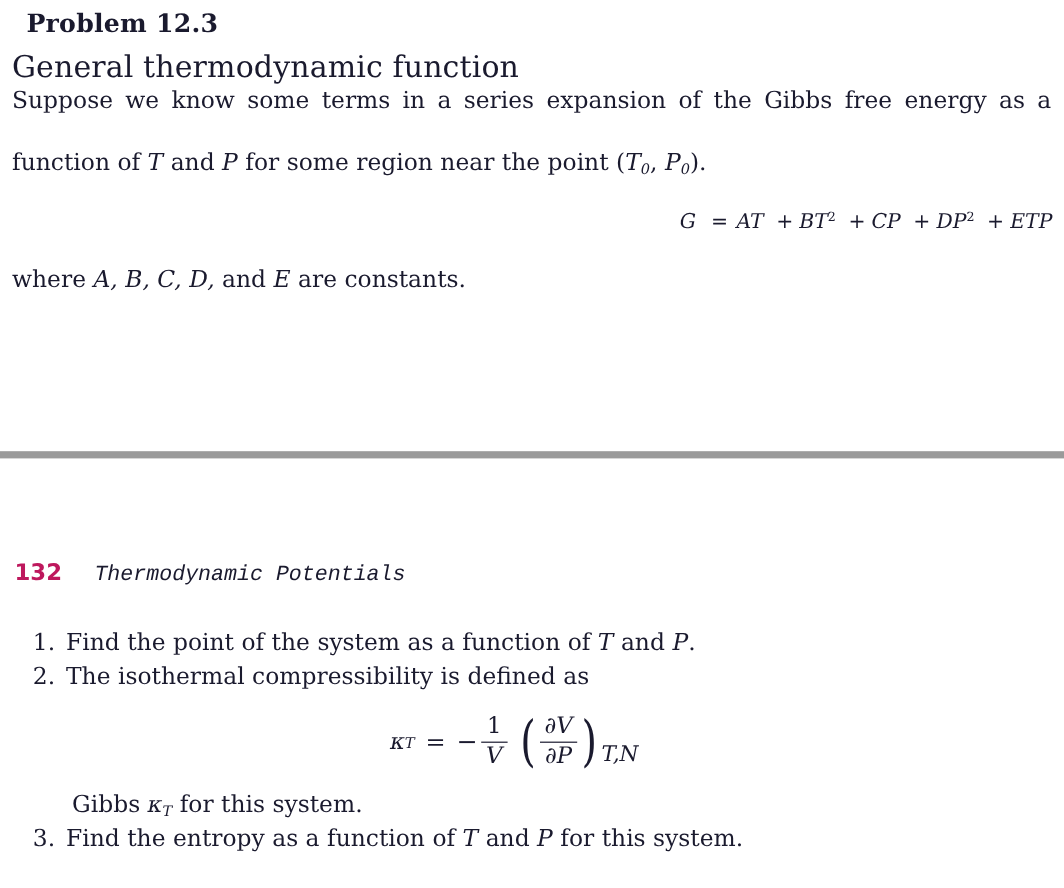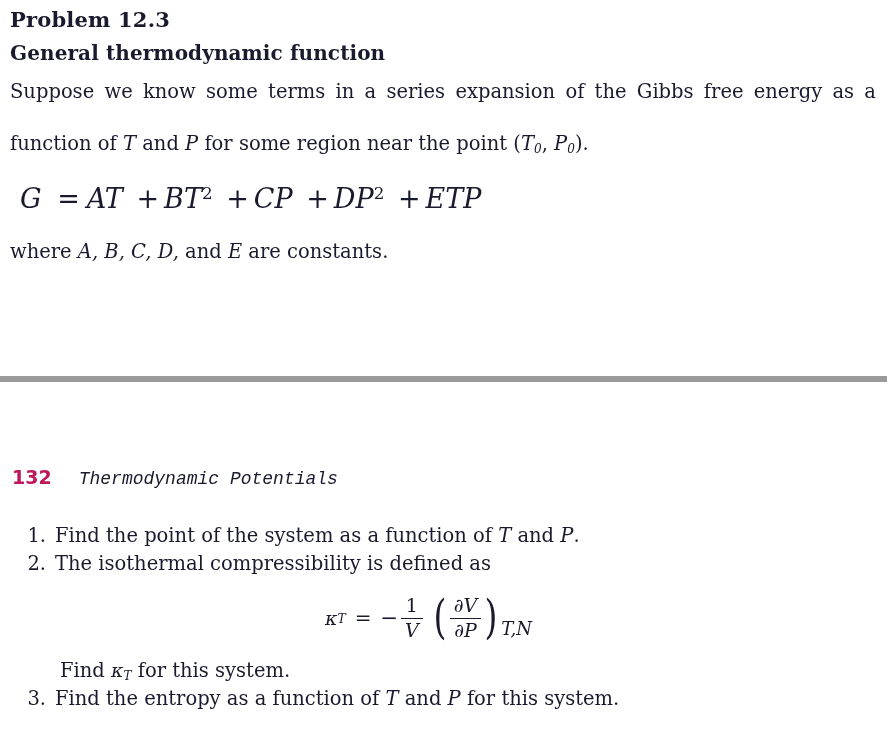--- a/index.html
+++ b/index.html
@@ -27,43 +27,43 @@
   .problem-block {
     position: absolute;
     left: 10px;
     top: 8px;
     width: 867px;
   }
   .problem-title {
     font-size: 21px;
     font-weight: bold;
     letter-spacing: 0.2px;
-    margin: 0 0 10px 0;
+    margin: 0 0 10px 12px;
     line-height: 1.15;
   }
   .problem-subtitle {
-    font-size: 20px;
-    font-weight: bold;
+    font-size: 25px;
+    font-weight: normal;
     letter-spacing: 0.1px;
-    margin: 0 0 14px 0;
+    margin: 0 0 0 0;
     line-height: 1.15;
   }
   .body-para {
     font-size: 19.5px;
     line-height: 1.33;
     text-align: justify;
     text-justify: inter-word;
     margin: 0;
     width: 866px;
   }
   .body-para .lastline { text-align: left; }
 
   .display-eq {
-    font-size: 27px;
-    text-align: left;
+    font-size: 17px;
+    text-align: right;
     margin: 26px 0 0 0;
     padding-left: 10px;
   }
   .where-line {
     font-size: 19.5px;
     margin: 26px 0 0 0;
   }
 
   
   .divider {
@@ -248,21 +248,21 @@
       <span class="frac">
         <span class="num"><span class="mathvar">∂</span><span class="mathvar">V</span></span>
         <span class="den"><span class="mathvar">∂</span><span class="mathvar">P</span></span>
       </span>
       <span class="big-paren">)</span>
       <span class="paren-sub">T,N</span>
     </span>
   </div>
 
   <div class="q-subline">
-    <span>Find </span><span class="kappa-sym">κ</span><sub>T</sub><span> for this system.</span>
+    <span>Gibbs </span><span class="kappa-sym">κ</span><sub>T</sub><span> for this system.</span>
   </div>
 
   <div class="q-item">
     <span class="q-num">3.</span>
     <span class="q-text"><span>Find the entropy as a function of </span><span class="mathvar">T</span><span> and </span><span class="mathvar">P</span><span> for this system.</span></span>
   </div>
 
 </div>
 
 </body></html>

